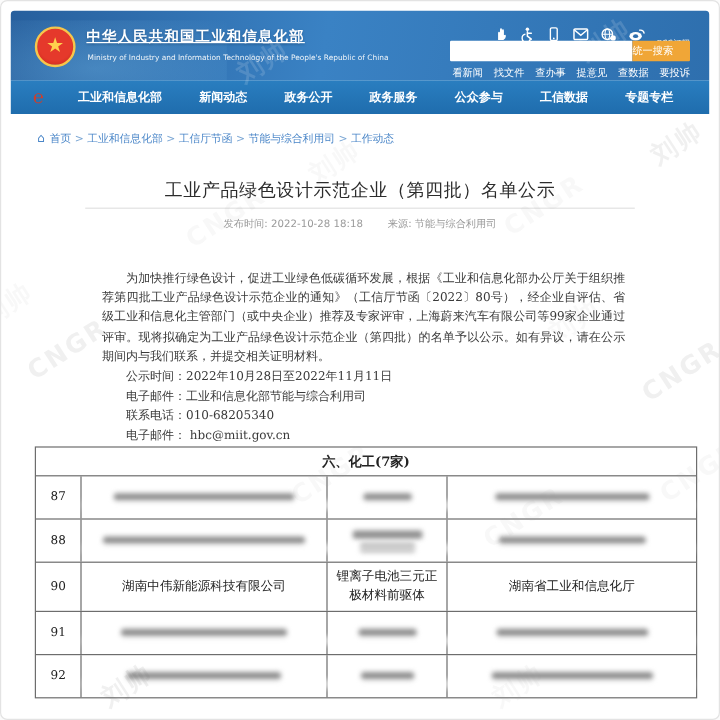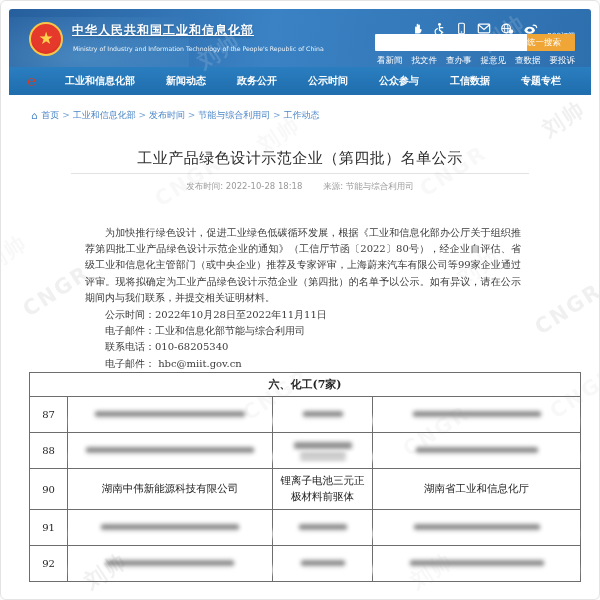--- a/index.html
+++ b/index.html
@@ -160,30 +160,30 @@
         <span>要投诉</span>
       </div>
   </div>
 
   <div class="navbar">
     <div class="nav-logo">℮</div>
     <div class="nav-items">
         <span>工业和信息化部</span>
         <span>新闻动态</span>
         <span>政务公开</span>
-        <span>公示时间</span>
+        <span>政务服务</span>
         <span>公众参与</span>
         <span>工信数据</span>
         <span>专题专栏</span>
       </div>
   </div>
 
   <div class="breadcrumb">
     <span class="home">⌂</span>
-    <span class="bc-items"><a>首页</a><span class="sep"> &gt; </span><a>工业和信息化部</a><span class="sep"> &gt; </span><a>发布时间</a><span class="sep"> &gt; </span><a>节能与综合利用司</a><span class="sep"> &gt; </span><a>工作动态</a></span>
+    <span class="bc-items"><a>首页</a><span class="sep"> &gt; </span><a>工业和信息化部</a><span class="sep"> &gt; </span><a>工信厅节函</a><span class="sep"> &gt; </span><a>节能与综合利用司</a><span class="sep"> &gt; </span><a>工作动态</a></span>
   </div>
 
   <div class="article-title">工业产品绿色设计示范企业（第四批）名单公示</div>
   <div class="title-divider"></div>
   <div class="article-meta">
     <span>发布时间: 2022-10-28 18:18</span><span class="gap"></span>
     <span>来源: 节能与综合利用司</span>
   </div>
 
   <div class="article-body">

